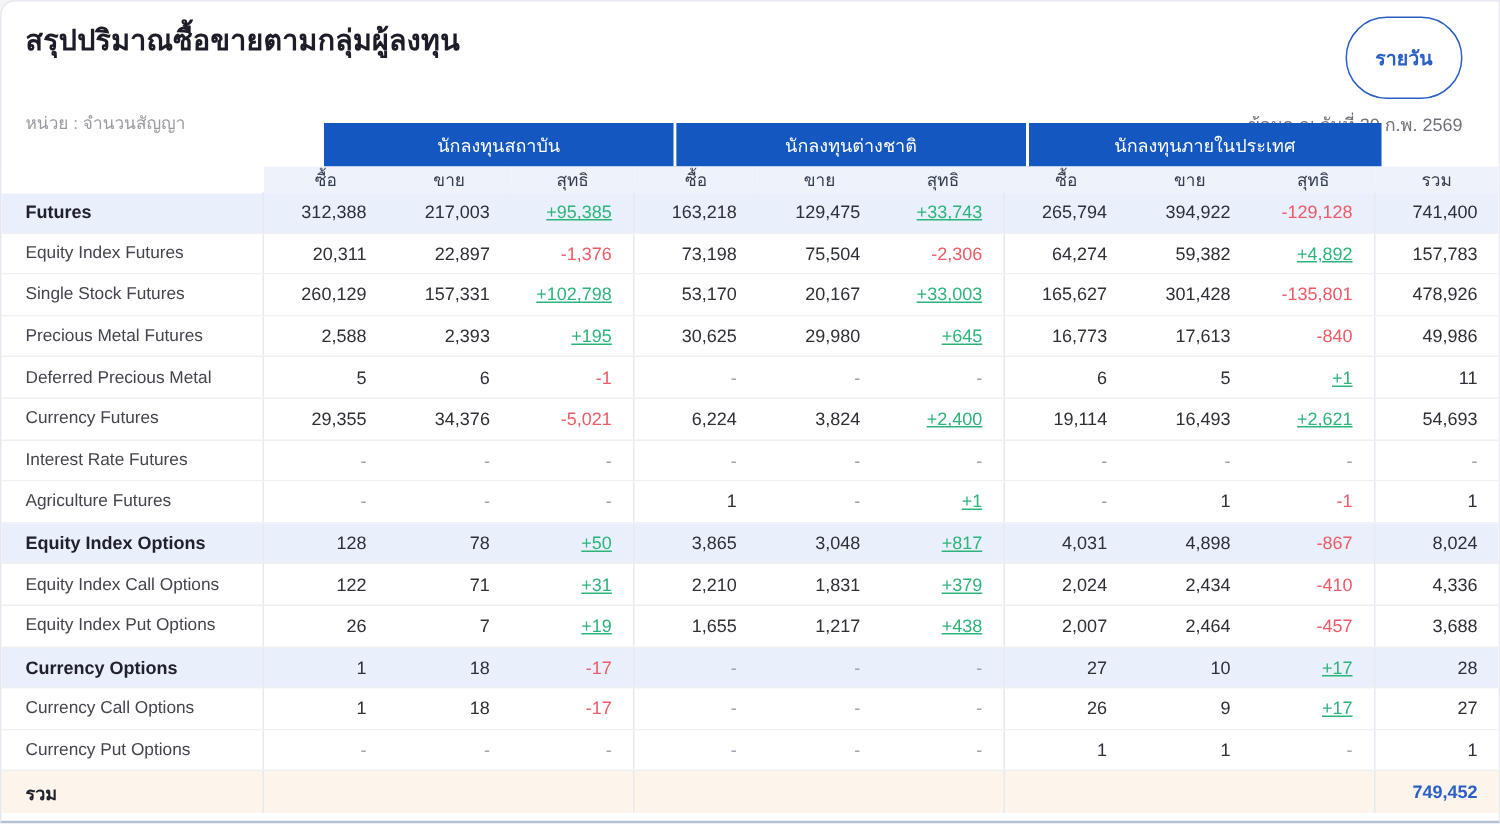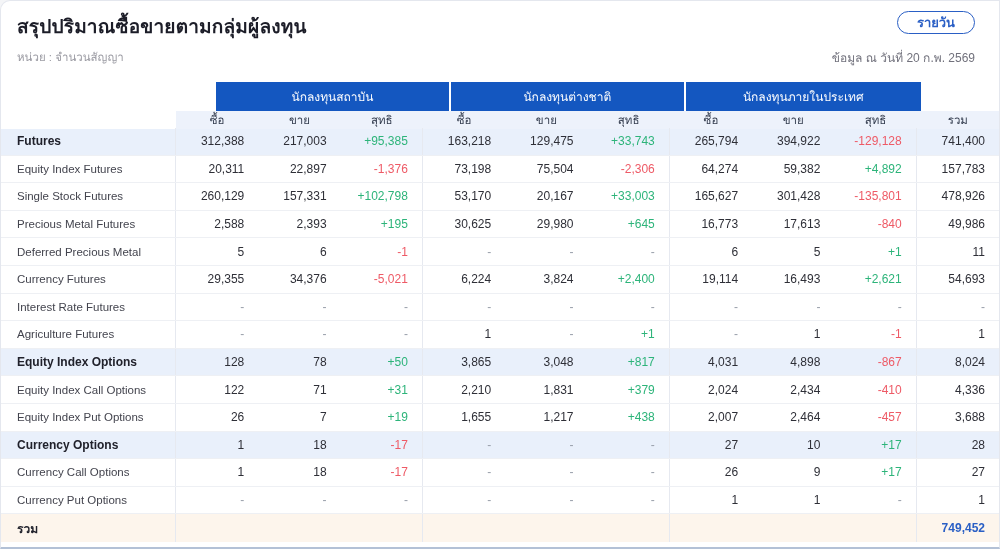--- a/index.html
+++ b/index.html
@@ -15,21 +15,21 @@
     width:1000px;height:549px;background:#fff;
     border:1px solid #e4e7ee;border-bottom:2px solid #b3c1d6;
     border-radius:10px 0 0 0;overflow:hidden;
   }
   
   .topbar{height:81px;padding:10px 16px 0 16px;}
   .title-row{display:flex;justify-content:space-between;align-items:flex-start;}
   .page-title{font-size:19px;font-weight:bold;color:#1c1d28;letter-spacing:.2px;}
   .pill{
     background:#fff;border:1.5px solid var(--total-blue);color:var(--total-blue);
-    border-radius:999px;padding:0 19px;font-size:13px;font-weight:bold;
+    border-radius:999px;padding:16px 19px;font-size:13px;font-weight:bold;
     cursor:pointer;margin-right:8px;font-family:inherit;
   }
   .meta-row{display:flex;justify-content:space-between;margin-top:7px;}
   .unit-label{font-size:11.5px;color:#9b9ba3;}
   .as-of{font-size:12px;color:#71717c;margin-right:8px;}
   
   .grid{display:grid;grid-template-columns:175px repeat(10,1fr);}
   
   .ghead{height:29px;padding-left:40px;}
   .gcell{
@@ -52,21 +52,21 @@
   .lcell{
     display:flex;align-items:center;padding-left:16px;
     font-size:11.5px;color:#43444e;border-right:1px solid #e6e9f0;
   }
   .trow.section .lcell,.trow.total .lcell{font-weight:bold;color:#20212b;font-size:12px;}
   .vcell{
     display:flex;align-items:center;justify-content:flex-end;
     padding-right:14px;font-size:12px;color:#2e2f37;
   }
   .vcell.sep{border-right:1px solid #e6e9f0;}
-  .vcell.pos{color:var(--green);}
+  .vcell.pos{color:var(--green);text-decoration:underline;}
   .vcell.neg{color:var(--red);}
   .vcell.dash{color:#99a0ab;}
   .trow.total .vcell.total-col{color:var(--total-blue);font-weight:bold;}
 </style>
 </head>
 <body>
 
 <div class="card">
 
   <div class="topbar">

